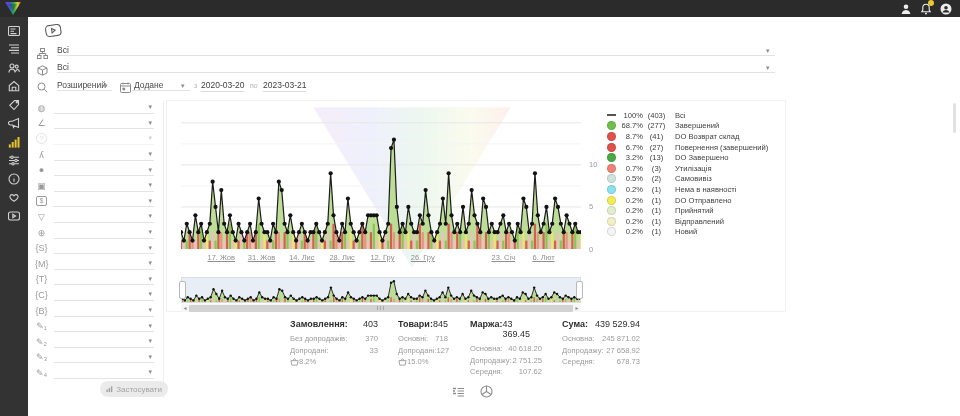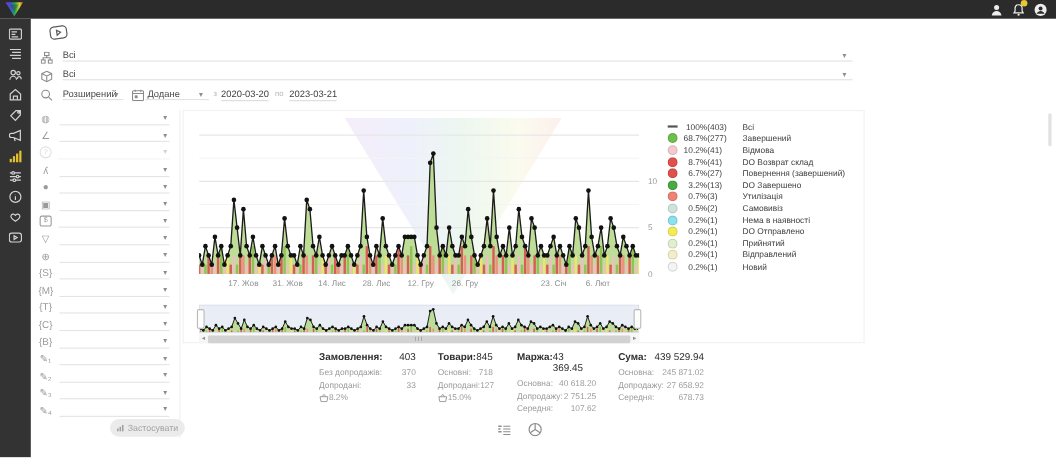--- a/index.html
+++ b/index.html
@@ -39,35 +39,35 @@
            display:flex;justify-content:flex-end;align-items:center;padding-right:2px;}
   .apply-btn{position:absolute;left:72px;top:281px;width:68px;height:16px;background:#ebebeb;border:none;
              border-radius:9px;color:#a2a2a2;font-size:8px;font-family:"Liberation Sans",sans-serif;
              display:flex;align-items:center;justify-content:center;gap:3px;}
   .vdiv{position:absolute;left:163px;top:100px;width:1px;height:298px;background:#efefef;}
   
   .chart-panel{position:absolute;left:166px;top:100px;width:620px;height:212px;border:1px solid #f1f1f1;box-sizing:border-box;background:#fff;}
   .watermark{position:absolute;left:130px;top:-6px;opacity:.08;pointer-events:none;}
   .plot{position:absolute;left:14px;top:5px;}
   .ylab{position:absolute;font-size:7.5px;color:#9b9b9b;}
-  .xlab{position:absolute;top:152px;font-size:7.5px;color:#8f8f8f;transform:translateX(-50%);white-space:nowrap;}
+  .xlab{position:absolute;top:152px;font-size:7.5px;color:#8f8f8f;transform:translateX(-50%);white-space:nowrap;text-decoration:underline;}
   .mini{position:absolute;left:14px;top:176px;border:1px solid #d9dee8;}
   .mini-handle{position:absolute;top:180px;width:5px;height:16px;background:#fdfdfd;border:1px solid #b9b9b9;border-radius:2px;z-index:3;}
   .hscroll{position:absolute;left:14px;top:203px;width:400px;height:8px;background:#f6f6f6;}
   .hs-arrow{position:absolute;top:0;width:8px;height:8px;color:#8f8f8f;font-size:6px;line-height:8px;text-align:center;}
   .hs-thumb{position:absolute;left:8px;top:0.5px;height:7px;width:384px;background:#d2d2d2;border-radius:1px;}
   .hs-grip{position:absolute;left:50%;top:1.5px;width:8px;height:4px;transform:translateX(-50%);
            background:repeating-linear-gradient(90deg,#aaa 0 1px,transparent 1px 3px);}
   
   .legend{position:absolute;left:440px;top:9px;width:178px;}
   .lg-row{display:flex;align-items:center;height:10.6px;font-size:7.6px;color:#3e3e3e;}
   .lg-sw{width:9px;height:9px;border-radius:50%;flex:none;border:1px solid rgba(0,0,0,.12);box-sizing:border-box;}
   .lg-sw.line{height:2px;border-radius:0;border:none;}
   .lg-pct{width:27px;text-align:right;flex:none;}
-  .lg-cnt{width:27px;text-align:left;flex:none;color:#3e3e3e;}
+  .lg-cnt{width:27px;text-align:center;flex:none;color:#3e3e3e;}
   .lg-lab{margin-left:5px;white-space:nowrap;}
   
   .stat-col{position:absolute;top:319px;}
   .st-title{display:flex;justify-content:space-between;font-size:9px;color:#2f2f2f;font-weight:bold;margin-bottom:4px;}
   .st-title .stv{font-weight:normal;}
   .st-sub{display:flex;justify-content:space-between;font-size:7.6px;color:#9b9b9b;line-height:11.5px;}
   .st-ico{display:flex;align-items:center;gap:0;}
   
   .foot-ic{position:absolute;top:384px;width:13px;height:12px;}
   .foot-ic svg{stroke:#8c8c8c;fill:none;stroke-width:1.1;}
@@ -980,26 +980,20 @@
           <span class="lg-cnt">(403)</span>
           <span class="lg-lab">Всі</span>
         </div>
         <div class="lg-row">
           <span class="lg-sw" style="background: rgb(111, 191, 75);"></span>
           <span class="lg-pct">68.7%</span>
           <span class="lg-cnt">(277)</span>
           <span class="lg-lab">Завершений</span>
         </div>
         <div class="lg-row">
-          <span class="lg-sw" style="background: rgb(246, 201, 209);"></span>
-          <span class="lg-pct">10.2%</span>
-          <span class="lg-cnt">(41)</span>
-          <span class="lg-lab">Відмова</span>
-        </div>
-        <div class="lg-row">
           <span class="lg-sw" style="background: rgb(226, 80, 76);"></span>
           <span class="lg-pct">8.7%</span>
           <span class="lg-cnt">(41)</span>
           <span class="lg-lab">DO Возврат склад</span>
         </div>
         <div class="lg-row">
           <span class="lg-sw" style="background: rgb(226, 80, 76);"></span>
           <span class="lg-pct">6.7%</span>
           <span class="lg-cnt">(27)</span>
           <span class="lg-lab">Повернення (завершений)</span>

